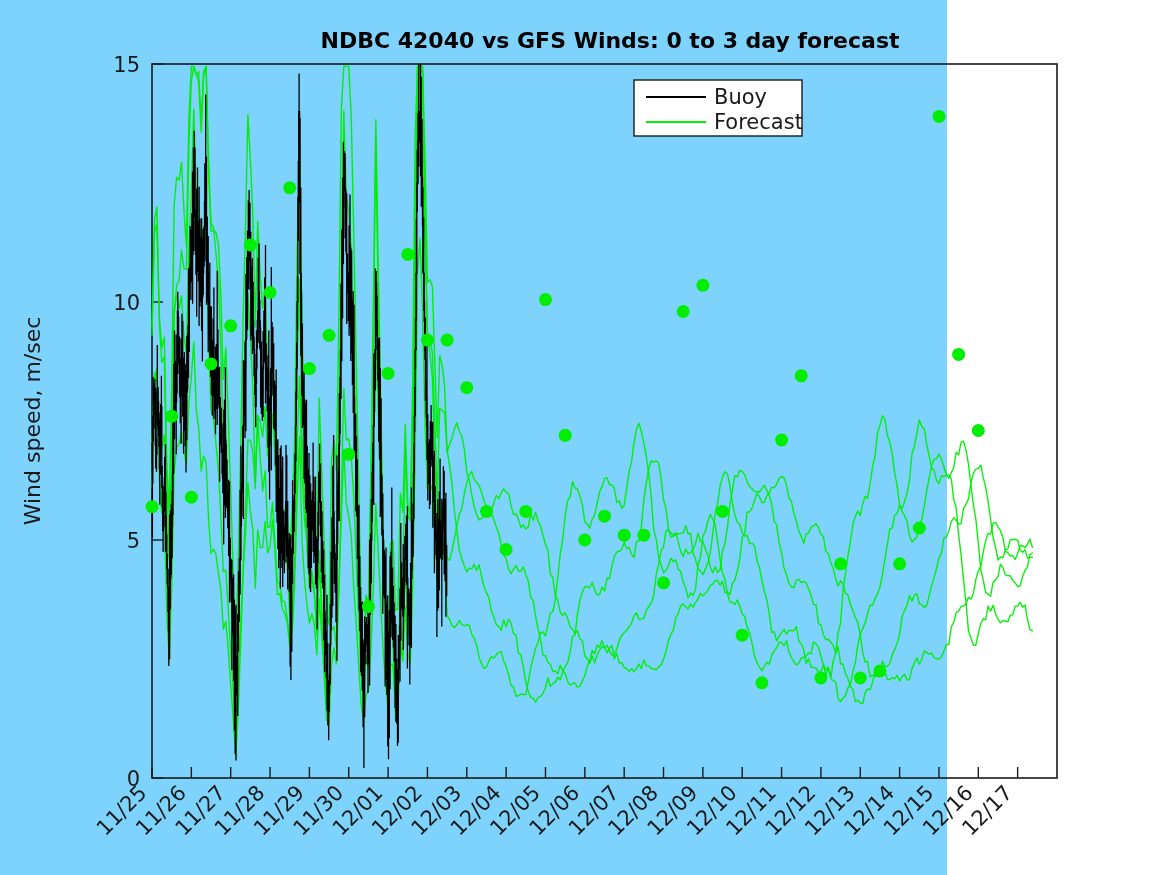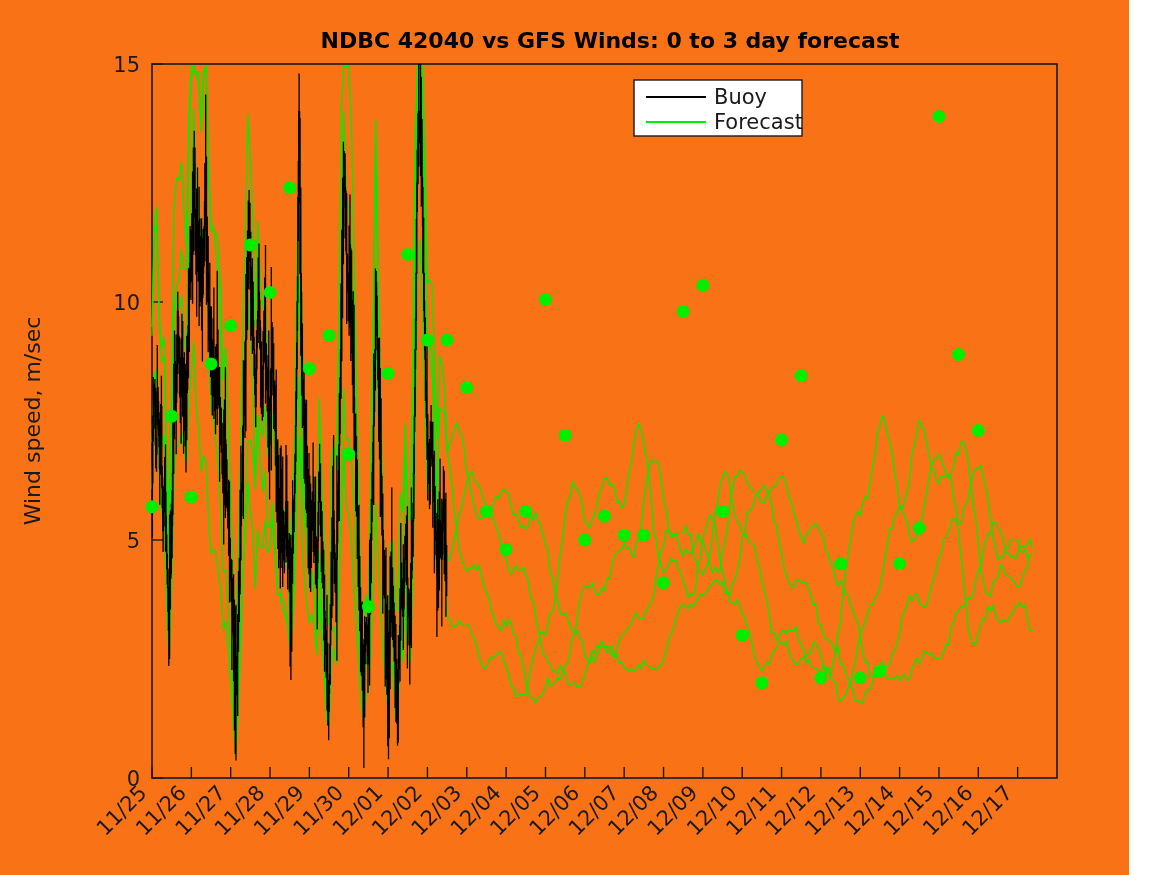--- a/index.html
+++ b/index.html
@@ -8,23 +8,23 @@
     background: #ffffff;
   }
   body {
     width: 1167px;
     height: 875px;
     font-family: "DejaVu Sans", "Liberation Sans", sans-serif;
     overflow: hidden;
   }
   #figure {
     position: relative;
-    width: 1129px;
+    width: 947px;
     height: 875px;
-    background: #f97316;
+    background: #7dd3fc;
   }
   #chart-svg {
     display: block;
     width: 1167px;
     height: 875px;
   }
   .axis-line {
     fill: none;
     stroke: #1a1a1a;
     stroke-width: 1.6;

